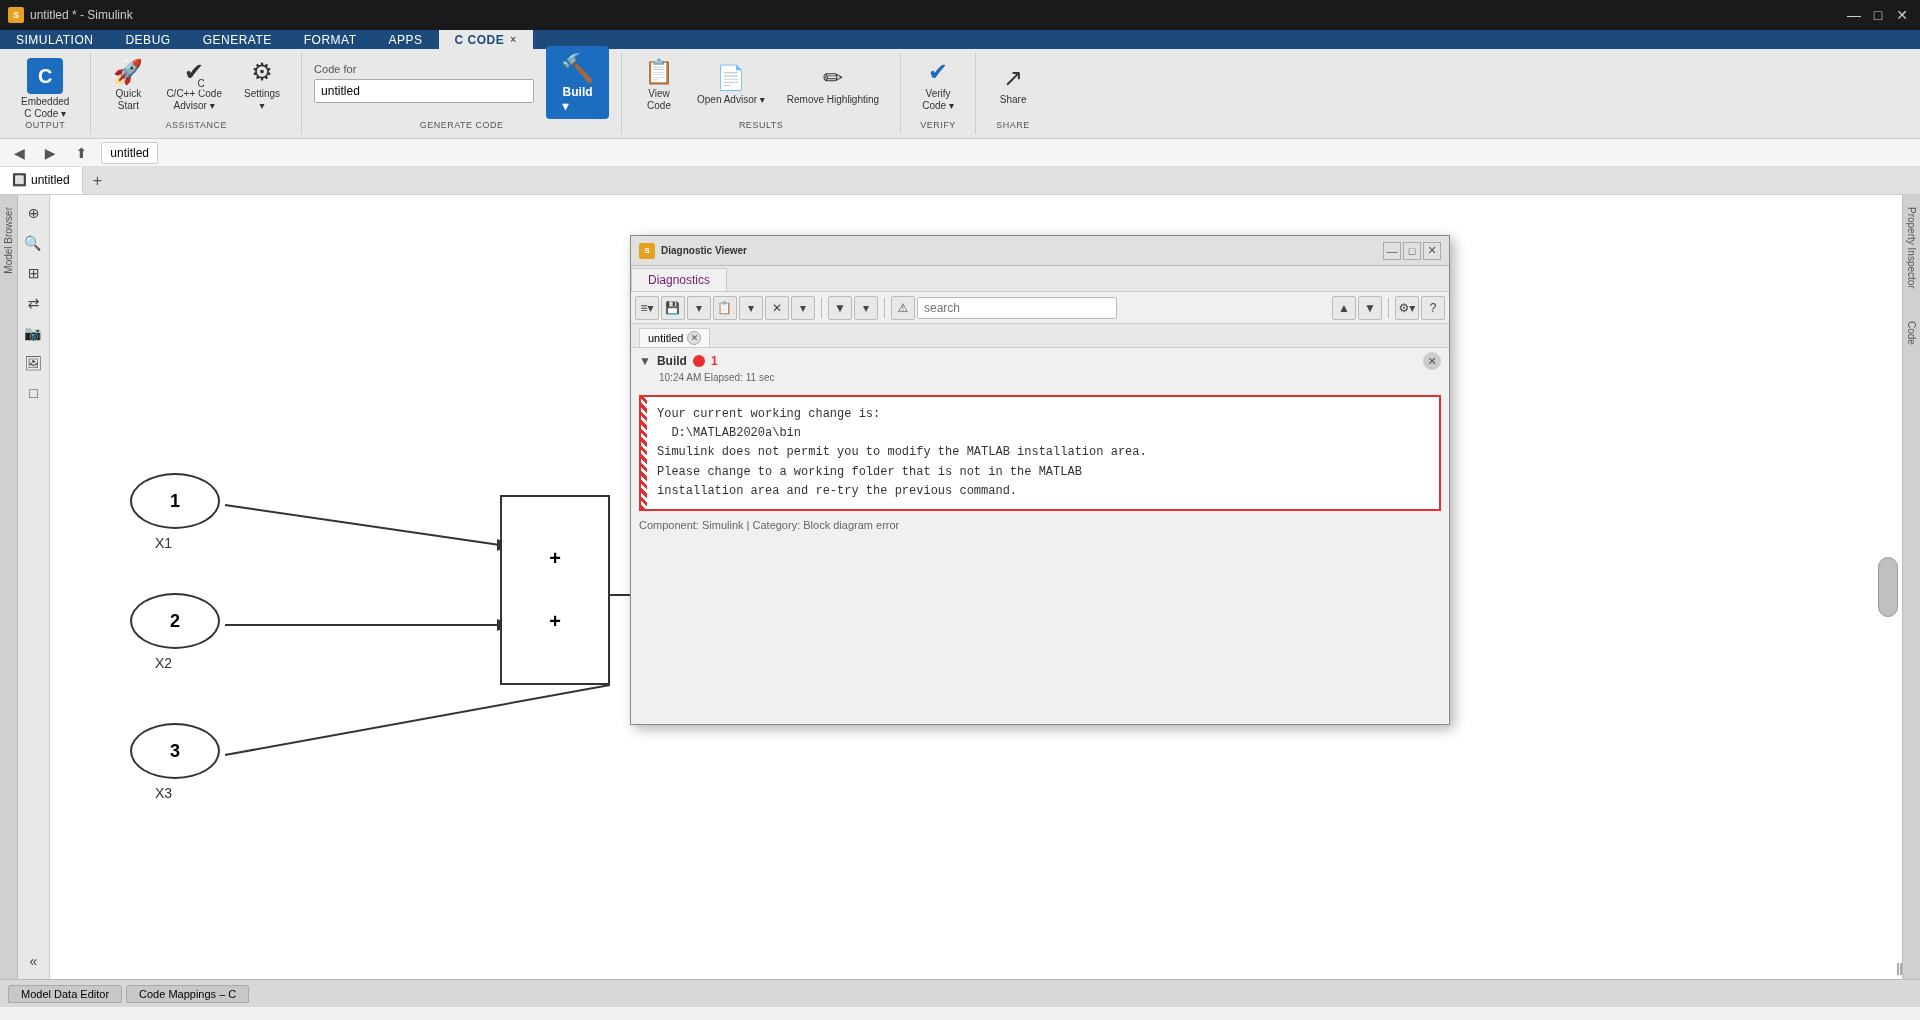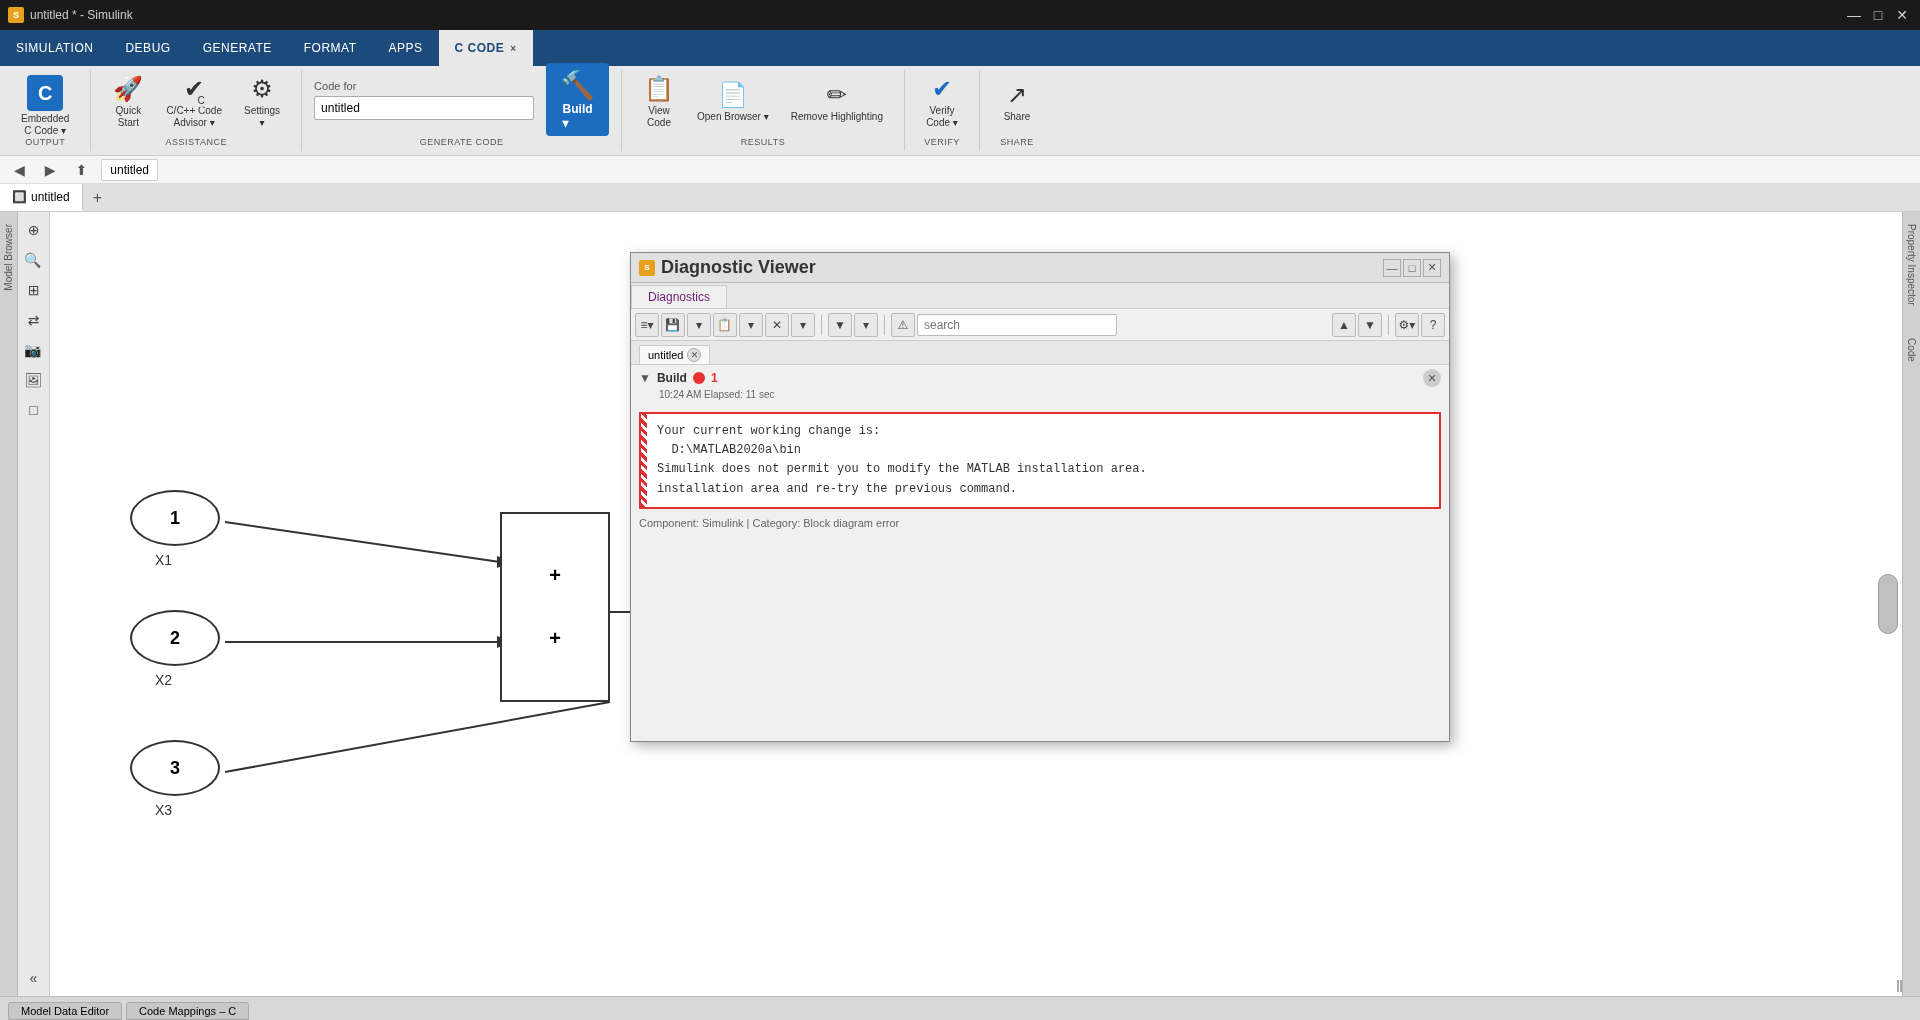--- a/index.html
+++ b/index.html
@@ -17,21 +17,21 @@
       font-size: 12px;
     }
     .title-bar-left { display: flex; align-items: center; gap: 6px; }
     .title-bar-icon { width: 16px; height: 16px; background: #e8a020; border-radius: 2px; display: flex; align-items: center; justify-content: center; color: white; font-size: 9px; font-weight: bold; }
     .title-bar-controls { display: flex; gap: 4px; }
     .title-btn { width: 20px; height: 20px; background: transparent; border: none; color: #ccc; cursor: pointer; font-size: 14px; display: flex; align-items: center; justify-content: center; }
 
     
     .menu-bar {
       background: #1c4a7a;
-      height: 36px;
+      height: 19px;
       display: flex;
       align-items: stretch;
     }
     .menu-item {
       color: white;
       padding: 0 16px;
       display: flex;
       align-items: center;
       cursor: pointer;
       font-size: 12px;
@@ -281,21 +281,21 @@
       background: #e0e0e0;
       border-bottom: 1px solid #bbb;
       height: 30px;
       display: flex;
       align-items: center;
       justify-content: space-between;
       padding: 0 8px;
     }
     .dv-title-left { display: flex; align-items: center; gap: 6px; }
     .dv-icon { width: 16px; height: 16px; background: #e8a020; border-radius: 2px; display: flex; align-items: center; justify-content: center; color: white; font-size: 8px; font-weight: bold; }
-    .dv-title-text { font-size: 18px; font-weight: 600; color: #333; }
+    .dv-title-text { font-size: 10px; font-weight: 600; color: #333; }
     .dv-title-controls { display: flex; gap: 2px; }
     .dv-ctrl-btn { width: 18px; height: 18px; background: none; border: 1px solid #aaa; cursor: pointer; font-size: 11px; display: flex; align-items: center; justify-content: center; color: #555; }
 
     
     .dv-tabs {
       background: #e8e8e8;
       border-bottom: 1px solid #ccc;
       height: 26px;
       display: flex;
       align-items: flex-end;
@@ -587,21 +587,21 @@
   </div>
 
   <div class="toolbar-section">
     <div class="toolbar-buttons">
       <div class="toolbar-btn">
         <div class="toolbar-btn-icon">📋</div>
         <div class="toolbar-btn-label">View<br>Code</div>
       </div>
       <div class="toolbar-btn">
         <div class="toolbar-btn-icon">📄</div>
-        <div class="toolbar-btn-label">Open Browser ▾</div>
+        <div class="toolbar-btn-label">Open Advisor ▾</div>
       </div>
       <div class="toolbar-btn">
         <div class="toolbar-btn-icon">✏</div>
         <div class="toolbar-btn-label">Remove Highlighting</div>
       </div>
     </div>
     <span class="toolbar-section-label">RESULTS</span>
   </div>
 
   <div class="toolbar-section">
@@ -766,20 +766,21 @@
           </div>
           <div class="build-time">10:24 AM  Elapsed: 11 sec</div>
         </div>
 
         <div class="error-box">
           <div class="error-box-stripe"></div>
           <div class="error-box-content">
             <div>Your current working change is:</div>
             <div>&nbsp;&nbsp;D:\MATLAB2020a\bin</div>
             <div>Simulink does not permit you to modify the MATLAB installation area.</div>
+            <div>Please change to a working folder that is not in the MATLAB</div>
             <div>installation area and re-try the previous command.</div>
           </div>
         </div>
 
         <div class="component-info">Component: Simulink | Category: Block diagram error</div>
 
       </div>
     </div>
 
   </div>

